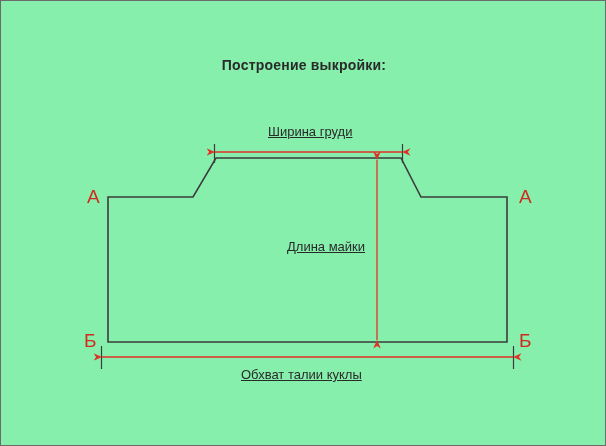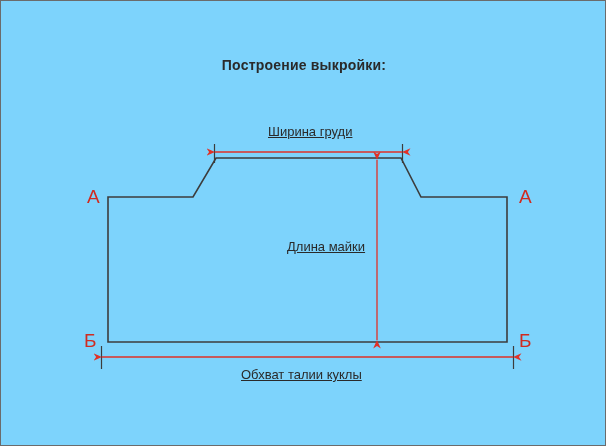--- a/index.html
+++ b/index.html
@@ -8,21 +8,21 @@
     padding: 0;
     background: #ffffff;
   }
   body {
     font-family: "Liberation Sans", sans-serif;
   }
   #canvas {
     position: relative;
     width: 606px;
     height: 446px;
-    background: #7dd3fc;
+    background: #86efac;
     border: 1px solid #6b6b6b;
     box-sizing: border-box;
     overflow: hidden;
   }
   #title {
     position: absolute;
     left: 0;
     top: 56px;
     width: 606px;
     text-align: center;

